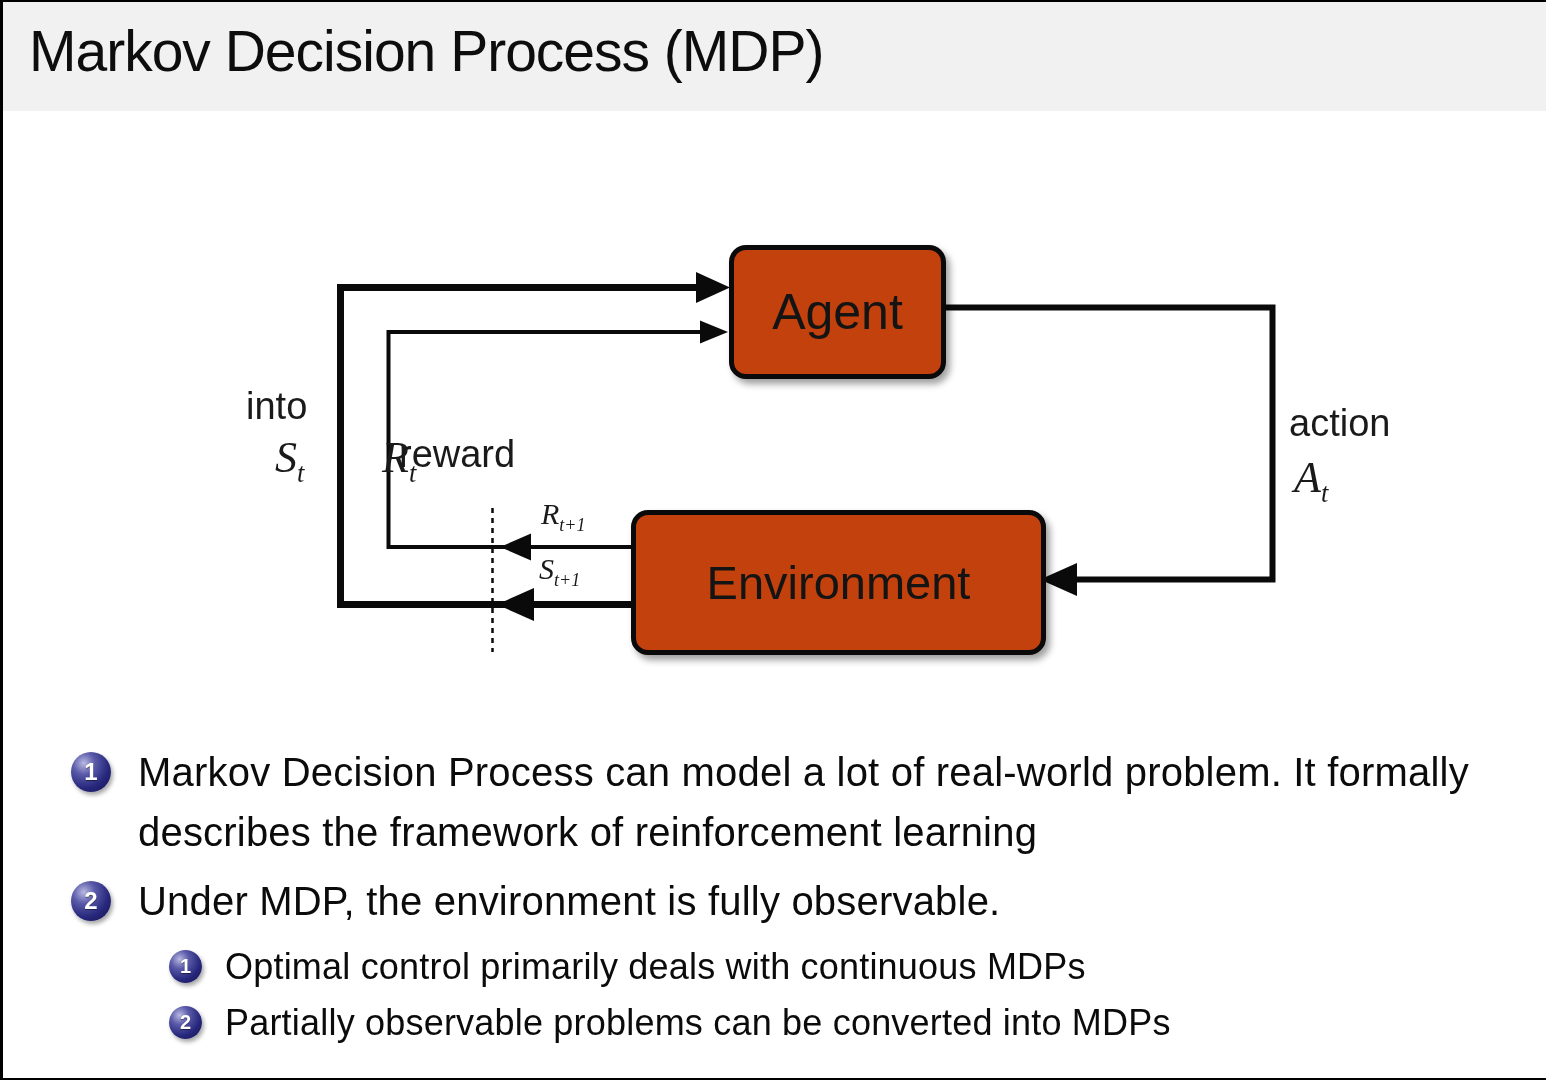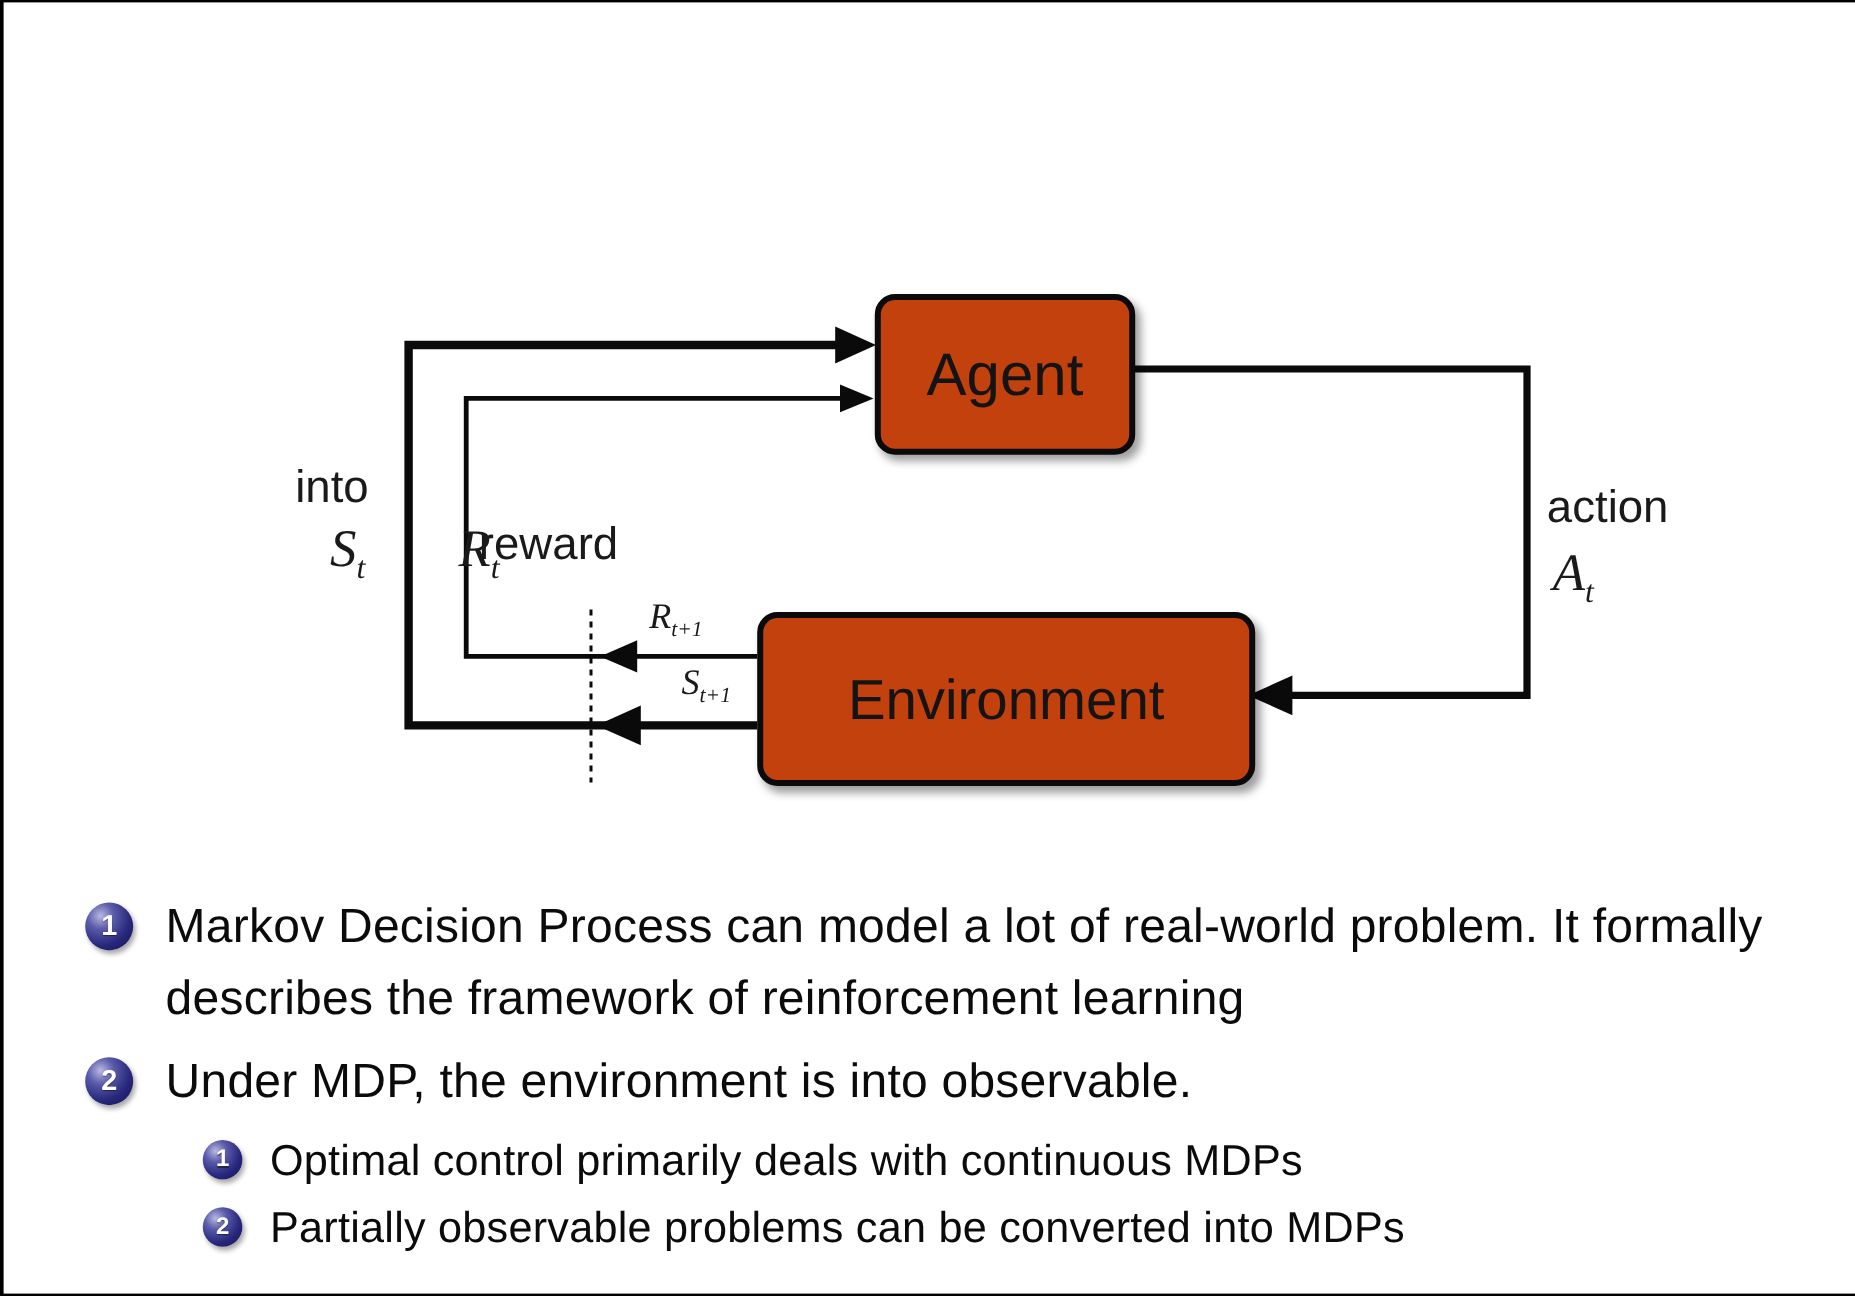--- a/index.html
+++ b/index.html
@@ -91,20 +91,23 @@
     margin: 10px 23px 0 0;
     font-size: 20px;
   }
   .sub-bullets .bullet-text { font-size: 36px; line-height: 54px; }
 </style>
 </head>
 <body>
 
 <div class="slide">
 
+  <div class="header">
+    <h1>Markov Decision Process (MDP)</h1>
+  </div>
 
   <svg class="diagram-svg" viewBox="0 0 1546 1080" xmlns="http://www.w3.org/2000/svg">
 
     <polyline points="628,602.5 337.5,602.5 337.5,285.5 702,285.5" fill="none" stroke="#0a0a0a" stroke-width="7"></polyline>
 
     <polyline points="628,545 385.5,545 385.5,330 702,330" fill="none" stroke="#0a0a0a" stroke-width="4"></polyline>
 
     <polyline points="933,305.5 1269.5,305.5 1269.5,577.5 1055,577.5" fill="none" stroke="#0a0a0a" stroke-width="6"></polyline>
 
     <line x1="489.5" y1="506" x2="489.5" y2="650" stroke="#0a0a0a" stroke-width="2.5" stroke-dasharray="5 5"></line>
@@ -123,33 +126,33 @@
     <span>Environment</span>
   </div>
 
   <div class="dlabel" style="left:243px; top:383px;">into</div>
   <div class="math" style="left:272px; top:430px;"><span>S</span><sub>t</sub></div>
 
   <div class="dlabel" style="left:396px; top:383px;margin-top:48px;">reward</div>
   <div class="math" style="left:379px; top:430px;"><span>R</span><sub>t</sub></div>
 
   <div class="math small" style="left:538px; top:495px;"><span>R</span><sub>t+1</sub></div>
-  <div class="math small" style="left:565px; top:550px;"><span>S</span><sub>t+1</sub></div>
+  <div class="math small" style="left:536px; top:550px;"><span>S</span><sub>t+1</sub></div>
 
   <div class="dlabel" style="left:1286px; top:400px;">action</div>
   <div class="math" style="left:1291px; top:450px;"><span>A</span><sub>t</sub></div>
 
   <ul class="bullets">
     <li class="bullet-item">
       <span class="ball">1</span>
       <span class="bullet-text">Markov Decision Process can model a lot of real-world problem. It formally describes the framework of reinforcement learning</span>
     </li>
     <li class="bullet-item">
       <span class="ball">2</span>
-      <span class="bullet-text">Under MDP, the environment is into observable.</span>
+      <span class="bullet-text">Under MDP, the environment is fully observable.</span>
     </li>
     <li>
       <ul class="sub-bullets">
         <li class="bullet-item">
           <span class="ball">1</span>
           <span class="bullet-text">Optimal control primarily deals with continuous MDPs</span>
         </li>
         <li class="bullet-item">
           <span class="ball">2</span>
           <span class="bullet-text">Partially observable problems can be converted into MDPs</span>

